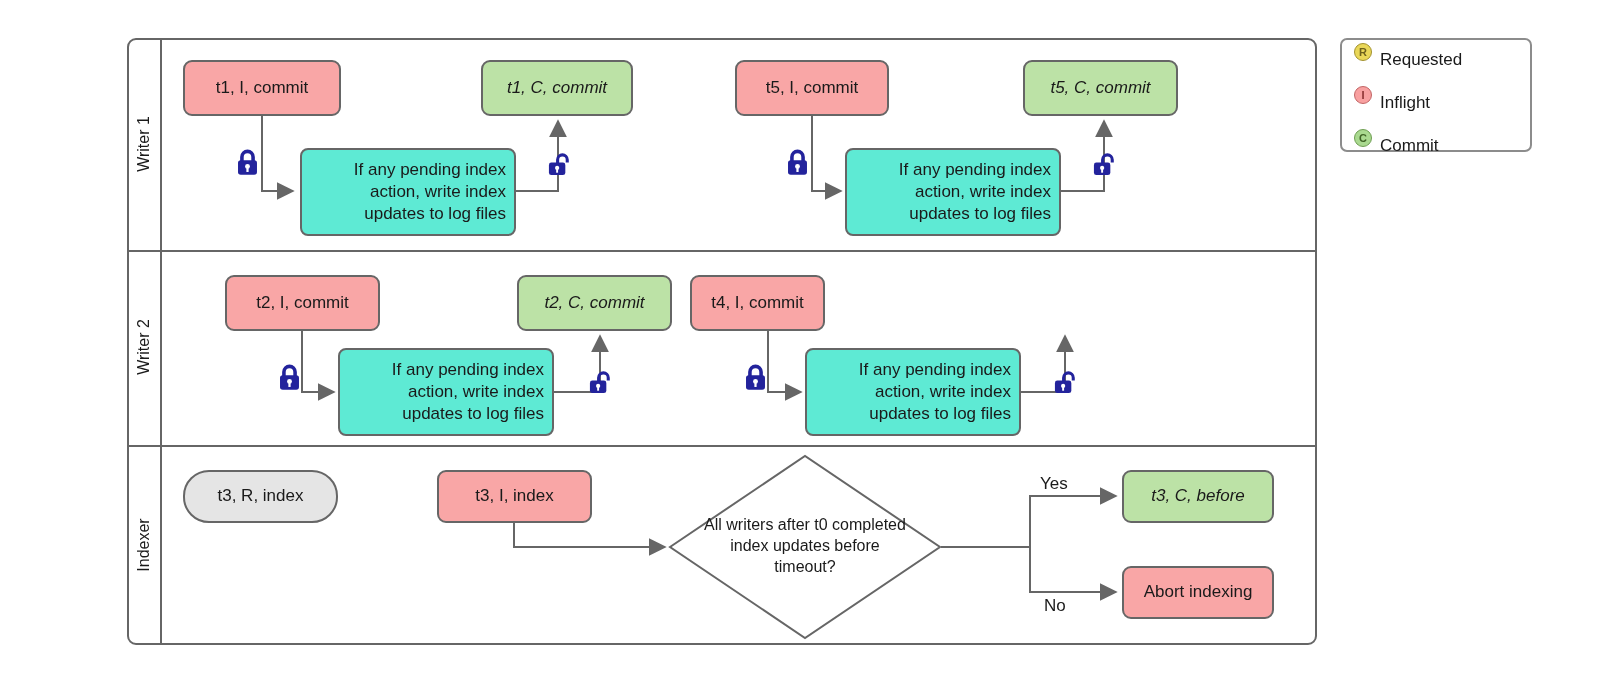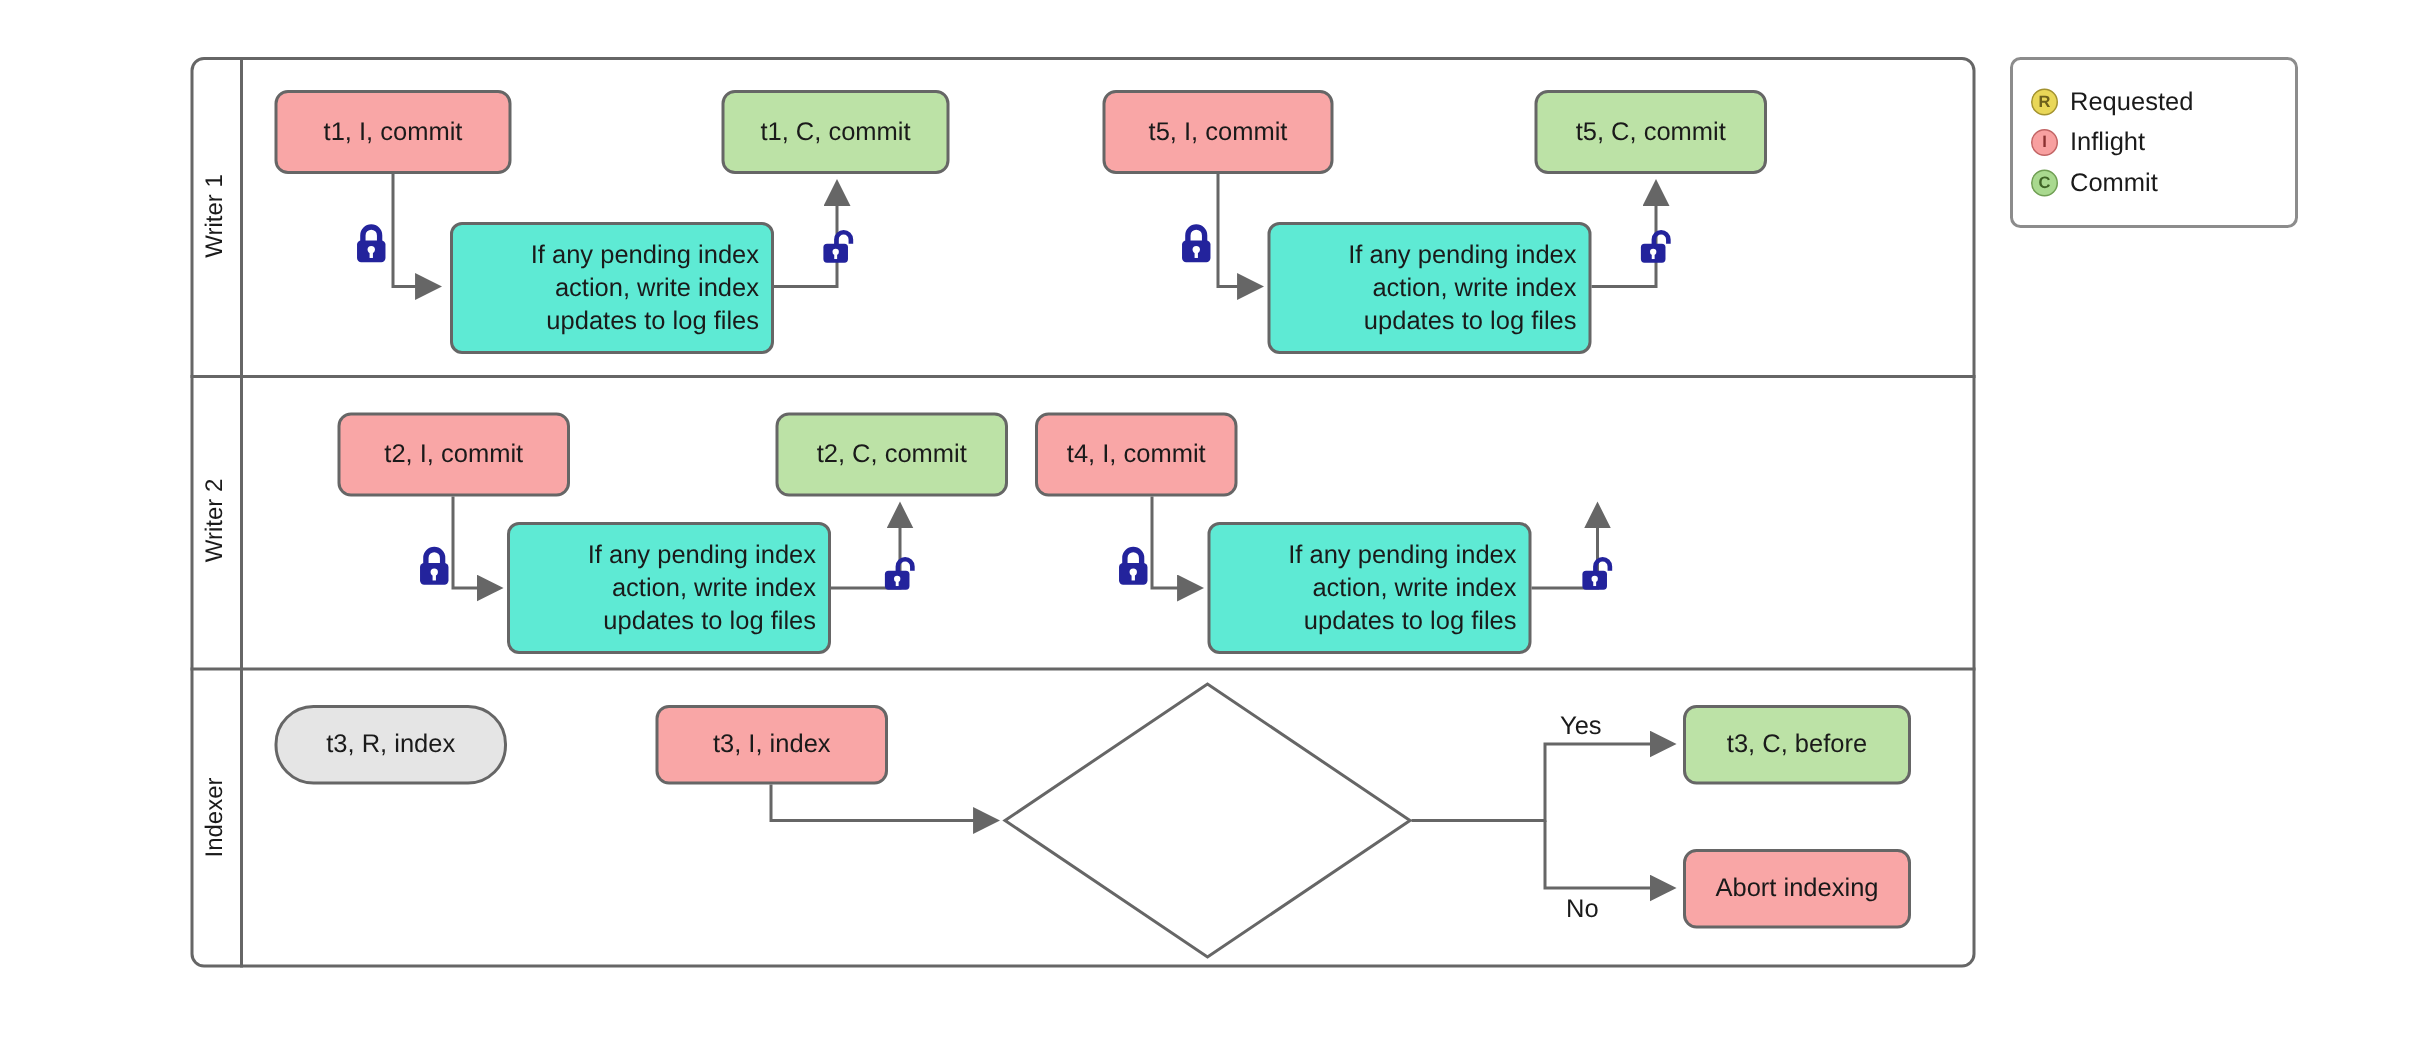--- a/index.html
+++ b/index.html
@@ -27,21 +27,21 @@
     transform: translate(-50%, -50%) rotate(-90deg);
   }
 
   .node {
     position: absolute; border: 2px solid #666; border-radius: 9px;
     display: flex; align-items: center; justify-content: center;
     font-size: 17px; text-align: right; color: #1a1a1a; background: #fff;
     padding: 4px 8px; line-height: 1.3;
   }
   .inflight  { background: #f9a6a6; }
-  .commit    { background: #bce2a6; }
+  .commit    { background: #bce2a6; font-style: italic; }
   .requested { background: #e5e5e5; border-radius: 26px; }
   .process   { background: #5eead4; border-radius: 8px; }
 
   .decision-text {
     position: absolute; left: 700px; top: 514px; width: 210px;
     font-size: 16px; line-height: 1.32; text-align: center; color: #1a1a1a;
   }
   .branch-label { position: absolute; font-size: 17px; color: #1a1a1a; }
 
   .lock { position: absolute; width: 27px; height: 29px; }
@@ -54,21 +54,21 @@
   }
   .legend-row { display: flex; align-items: center; gap: 8px; }
   .legend-circle {
     width: 18px; height: 18px; border-radius: 50%; flex: 0 0 18px;
     display: flex; align-items: center; justify-content: center;
     font-size: 11px; font-weight: bold;
   }
   .c-requested { background: #e9d758; border: 1.5px solid #a3922f; color: #6d611c; }
   .c-inflight  { background: #f8a0a0; border: 1.5px solid #c26565; color: #8a3030; }
   .c-commit    { background: #a9d98f; border: 1.5px solid #6f9e53; color: #3f6426; }
-  .legend-label { font-size: 17px; color: #1a1a1a; }
+  .legend-label { font-size: 17px; color: #1a1a1a; margin-top: 16px; }
 </style>
 </head>
 <body>
 
 <div class="canvas">
 
   <svg class="connectors" width="1609" height="700">
     <defs>
       <marker id="arrow" viewBox="0 0 10 10" refX="8.5" refY="5" markerWidth="9" markerHeight="9" orient="auto-start-reverse">
         <path d="M0,0 L10,5 L0,10 z" fill="#666"></path>
@@ -109,20 +109,21 @@
 
   <div class="node inflight" style="left:225px; top:275px; width:155px; height:56px">t2, I, commit</div>
   <div class="node process" style="left:338px; top:348px; width:216px; height:88px">If any pending index action, write index updates to log files</div>
   <div class="node commit" style="left:517px; top:275px; width:155px; height:56px">t2, C, commit</div>
 
   <div class="node inflight" style="left:690px; top:275px; width:135px; height:56px">t4, I, commit</div>
   <div class="node process" style="left:805px; top:348px; width:216px; height:88px">If any pending index action, write index updates to log files</div>
 
   <div class="node requested" style="left:183px; top:470px; width:155px; height:53px">t3, R, index</div>
   <div class="node inflight" style="left:437px; top:470px; width:155px; height:53px">t3, I, index</div>
+  <div class="decision-text">All writers after t0 completed index updates before timeout?</div>
   <div class="branch-label" style="left:1040px; top:474px">Yes</div>
   <div class="branch-label" style="left:1044px; top:596px">No</div>
   <div class="node commit" style="left:1122px; top:470px; width:152px; height:53px">t3, C, before</div>
   <div class="node inflight" style="left:1122px; top:566px; width:152px; height:53px">Abort indexing</div>
 
   <svg class="lock" style="left:234px; top:148px" viewBox="0 0 24 26">
     <path d="M7 12 V8 a5 5 0 0 1 10 0 V12" fill="none" stroke="#23239c" stroke-width="3.2"></path>
     <rect x="3.5" y="11" width="17" height="13" rx="2.5" fill="#23239c"></rect>
     <circle cx="12" cy="16.5" r="2.2" fill="#fff"></circle>
     <rect x="11" y="17" width="2" height="4.5" fill="#fff"></rect>

